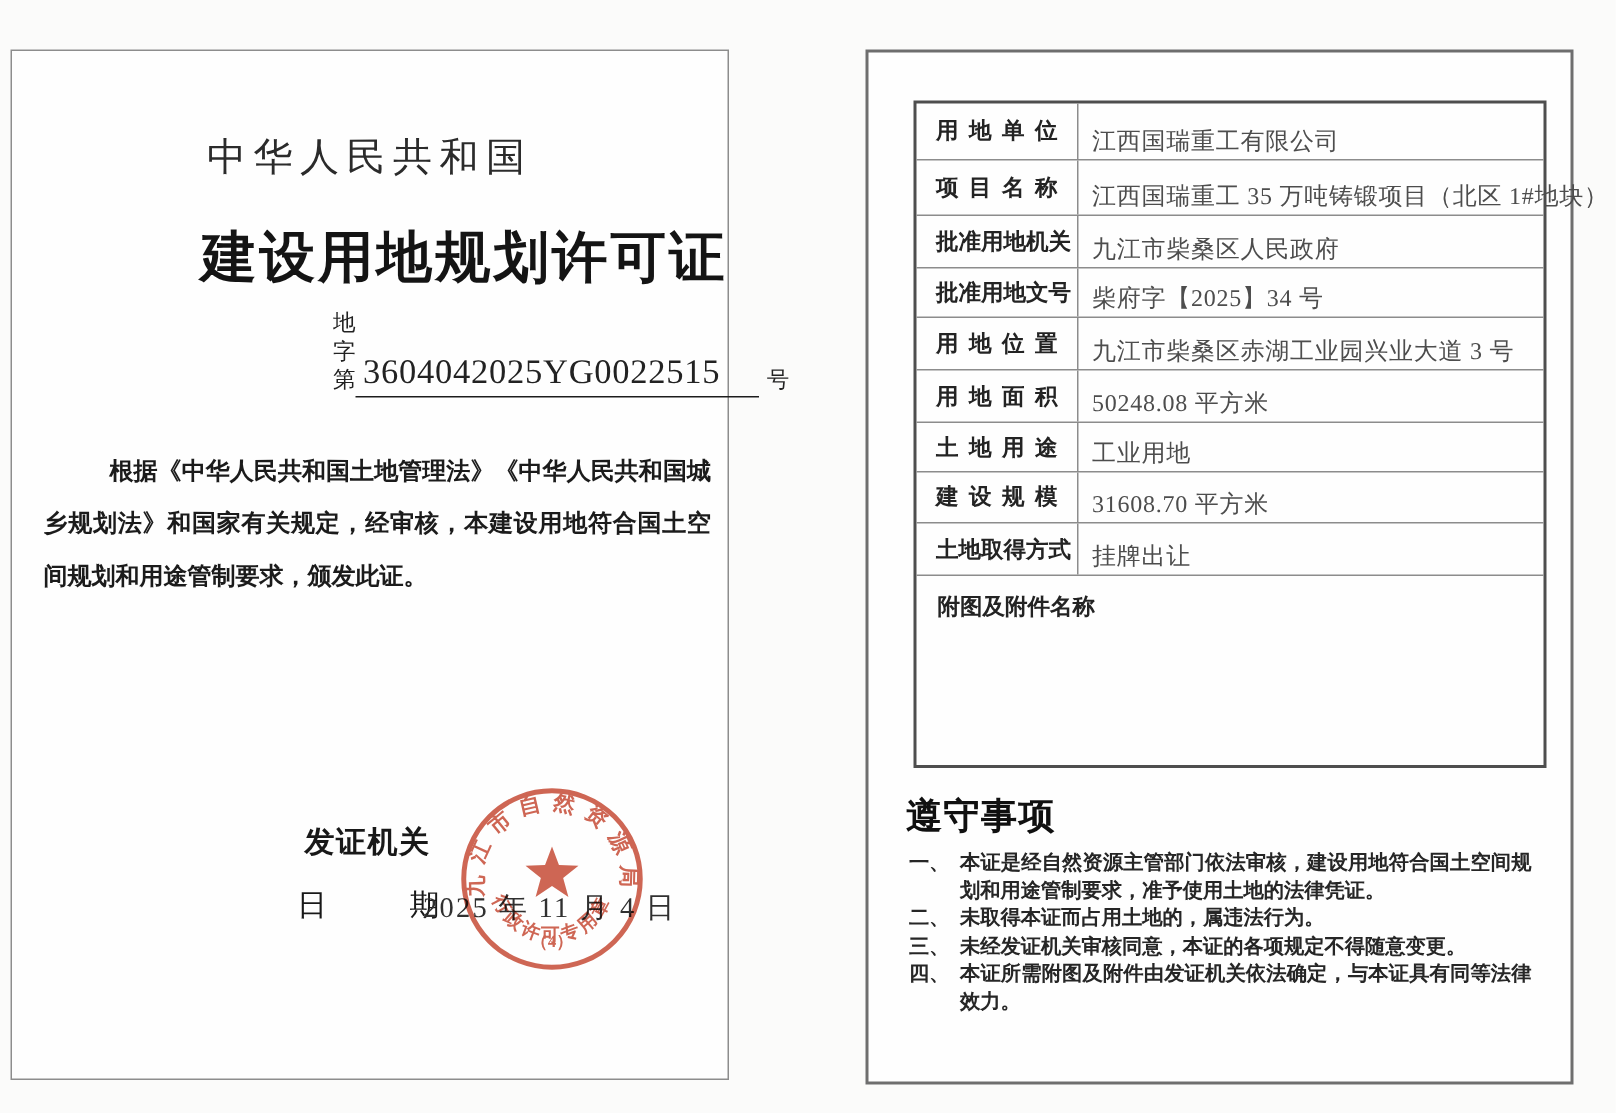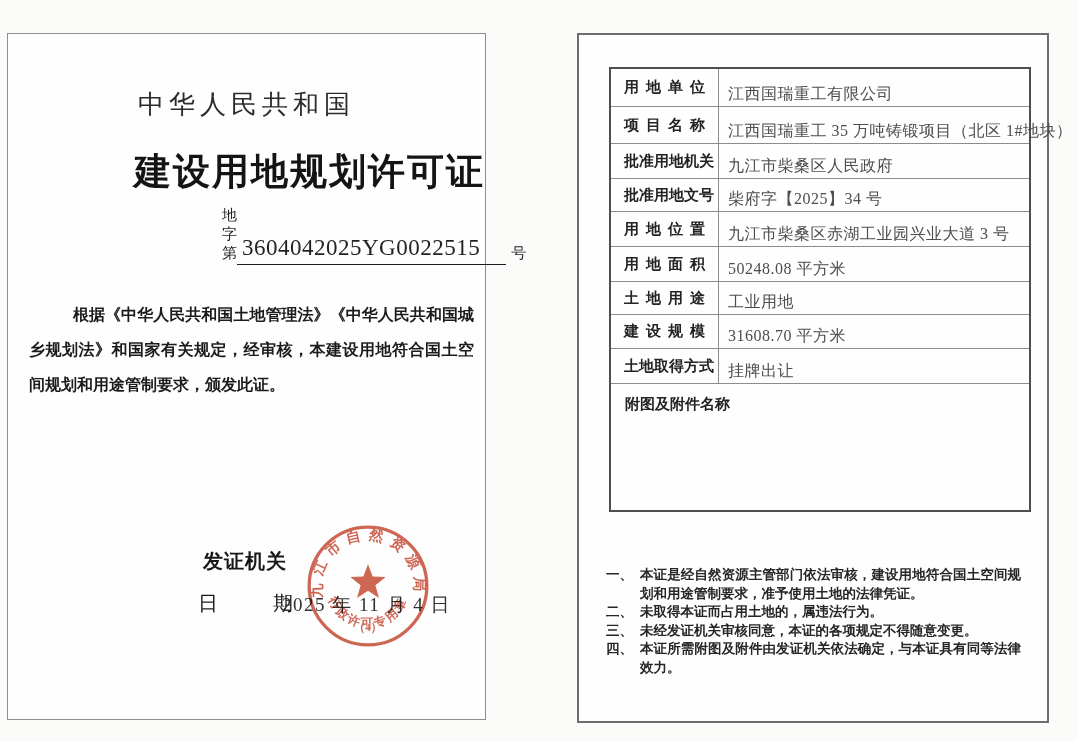--- a/index.html
+++ b/index.html
@@ -175,20 +175,21 @@
         </div>
       <div class="t-value">
           <span>挂牌出让</span>
         </div>
     </div>
     <div class="t-row full">
       <div class="attachment-label">附图及附件名称</div>
     </div>
   </div>
 
+  <div class="abs notes-title">遵守事项</div>
 
   <div class="abs notes">
     <div class="note">
       <span class="note-num">一、</span>
       <span class="note-text">本证是经自然资源主管部门依法审核，建设用地符合国土空间规划和用途管制要求，准予使用土地的法律凭证。</span>
     </div>
     <div class="note">
       <span class="note-num">二、</span>
       <span class="note-text">未取得本证而占用土地的，属违法行为。</span>
     </div>

